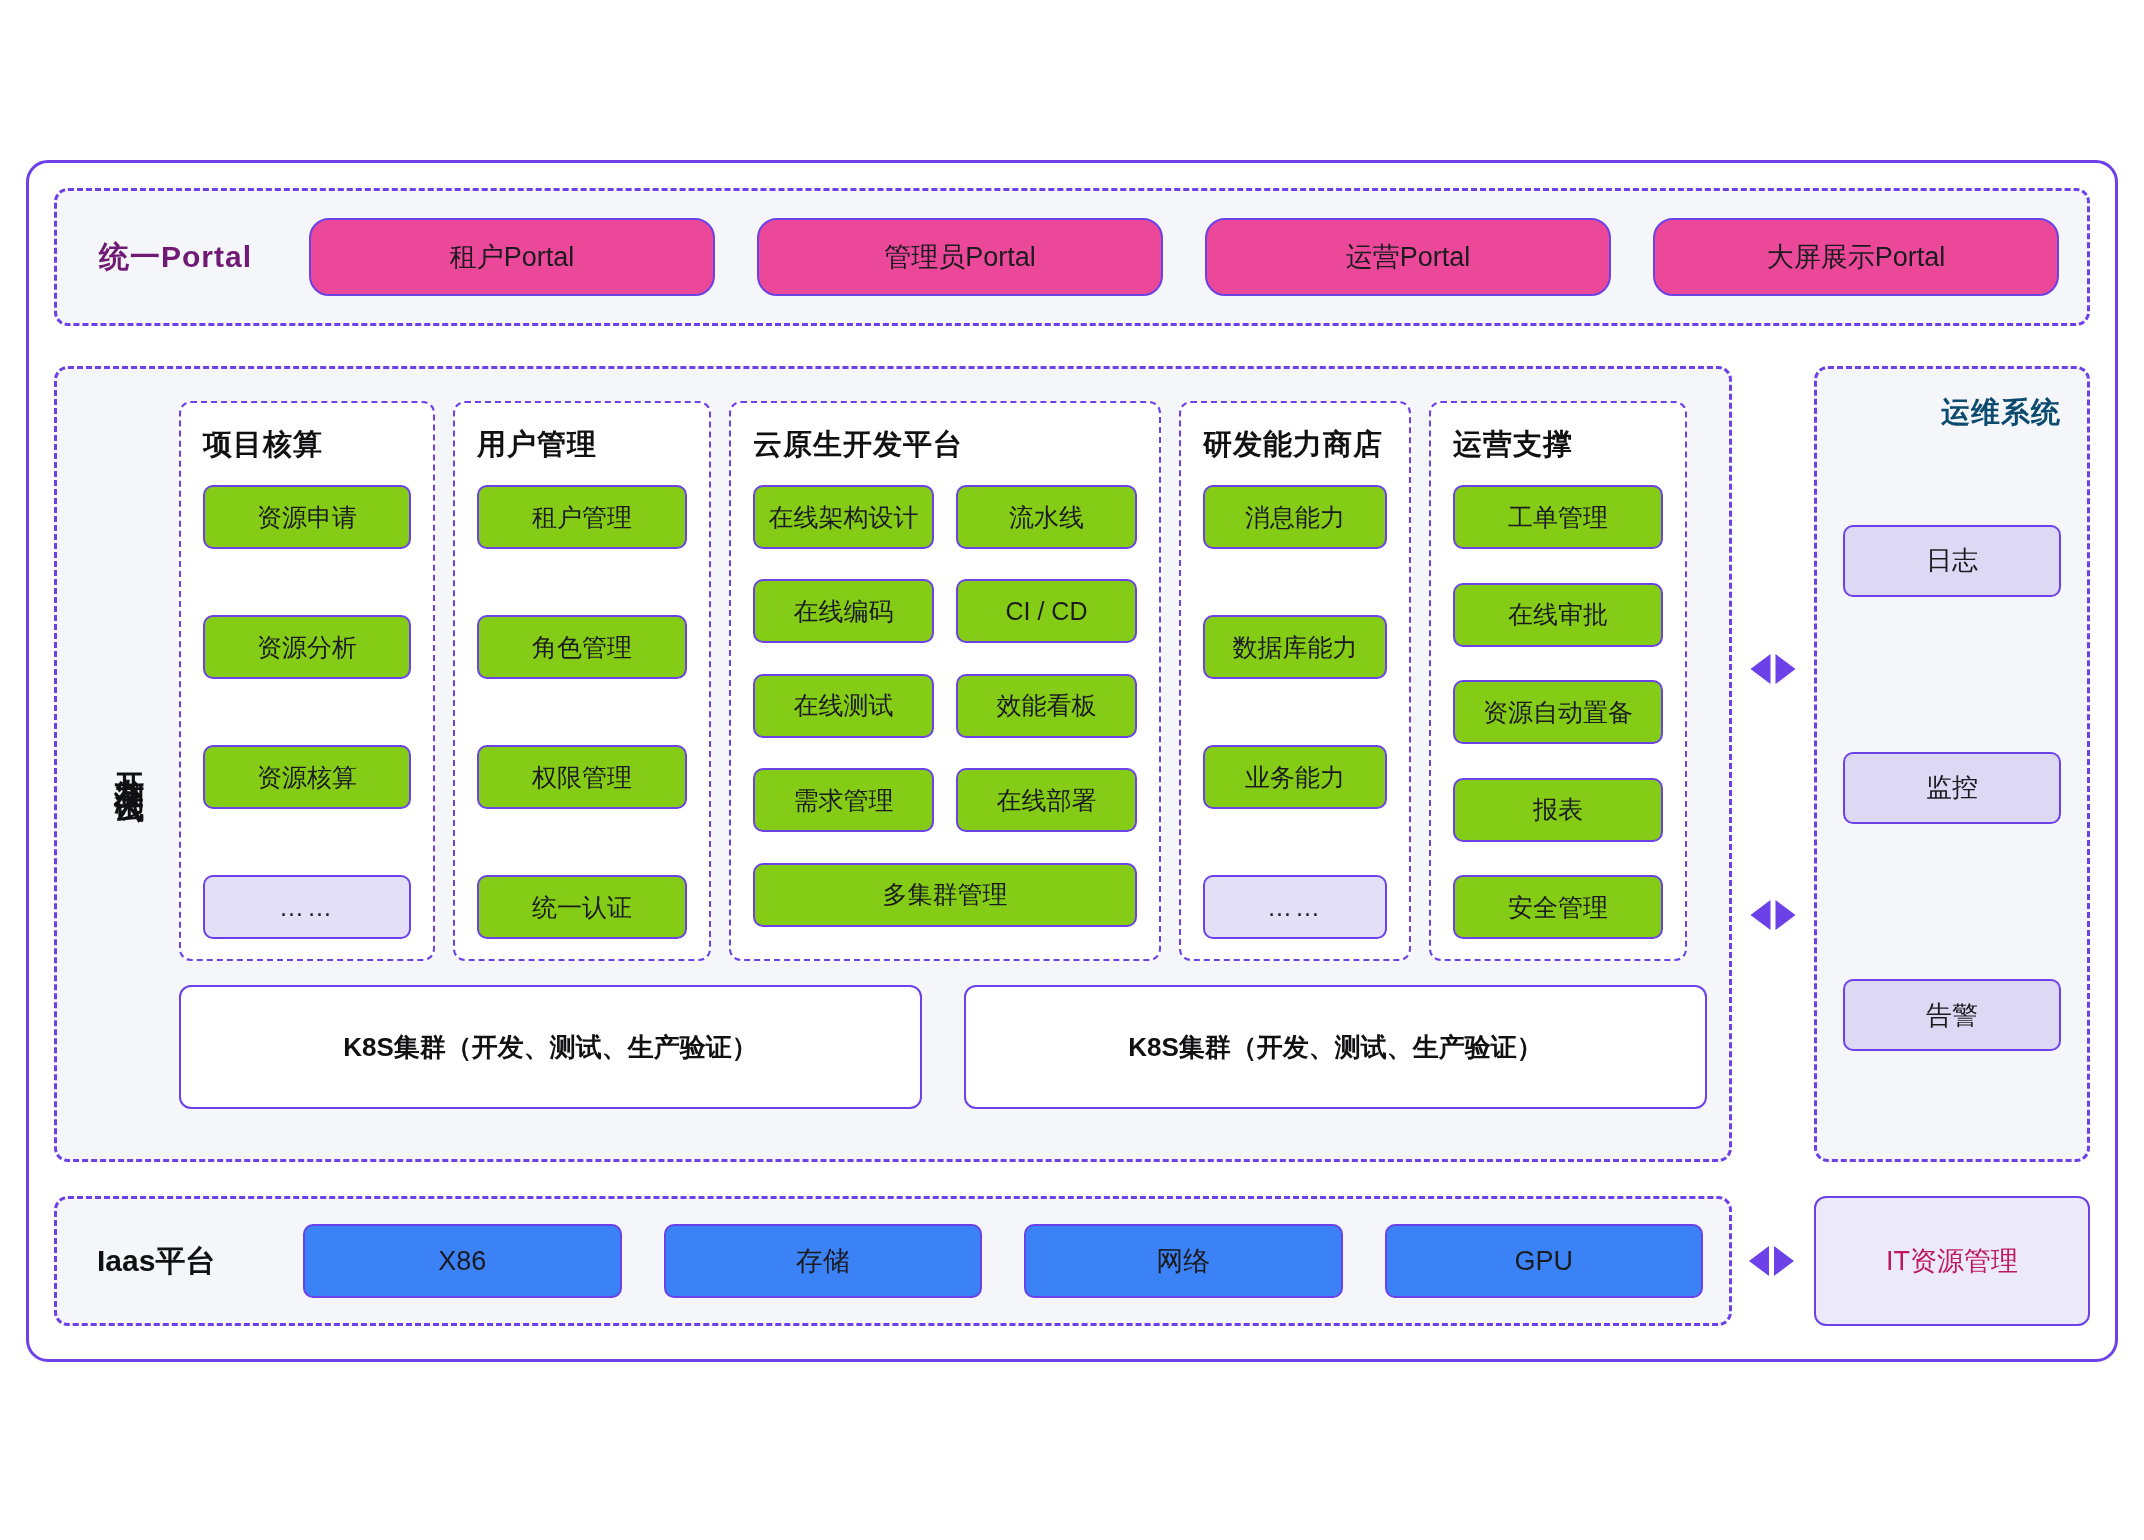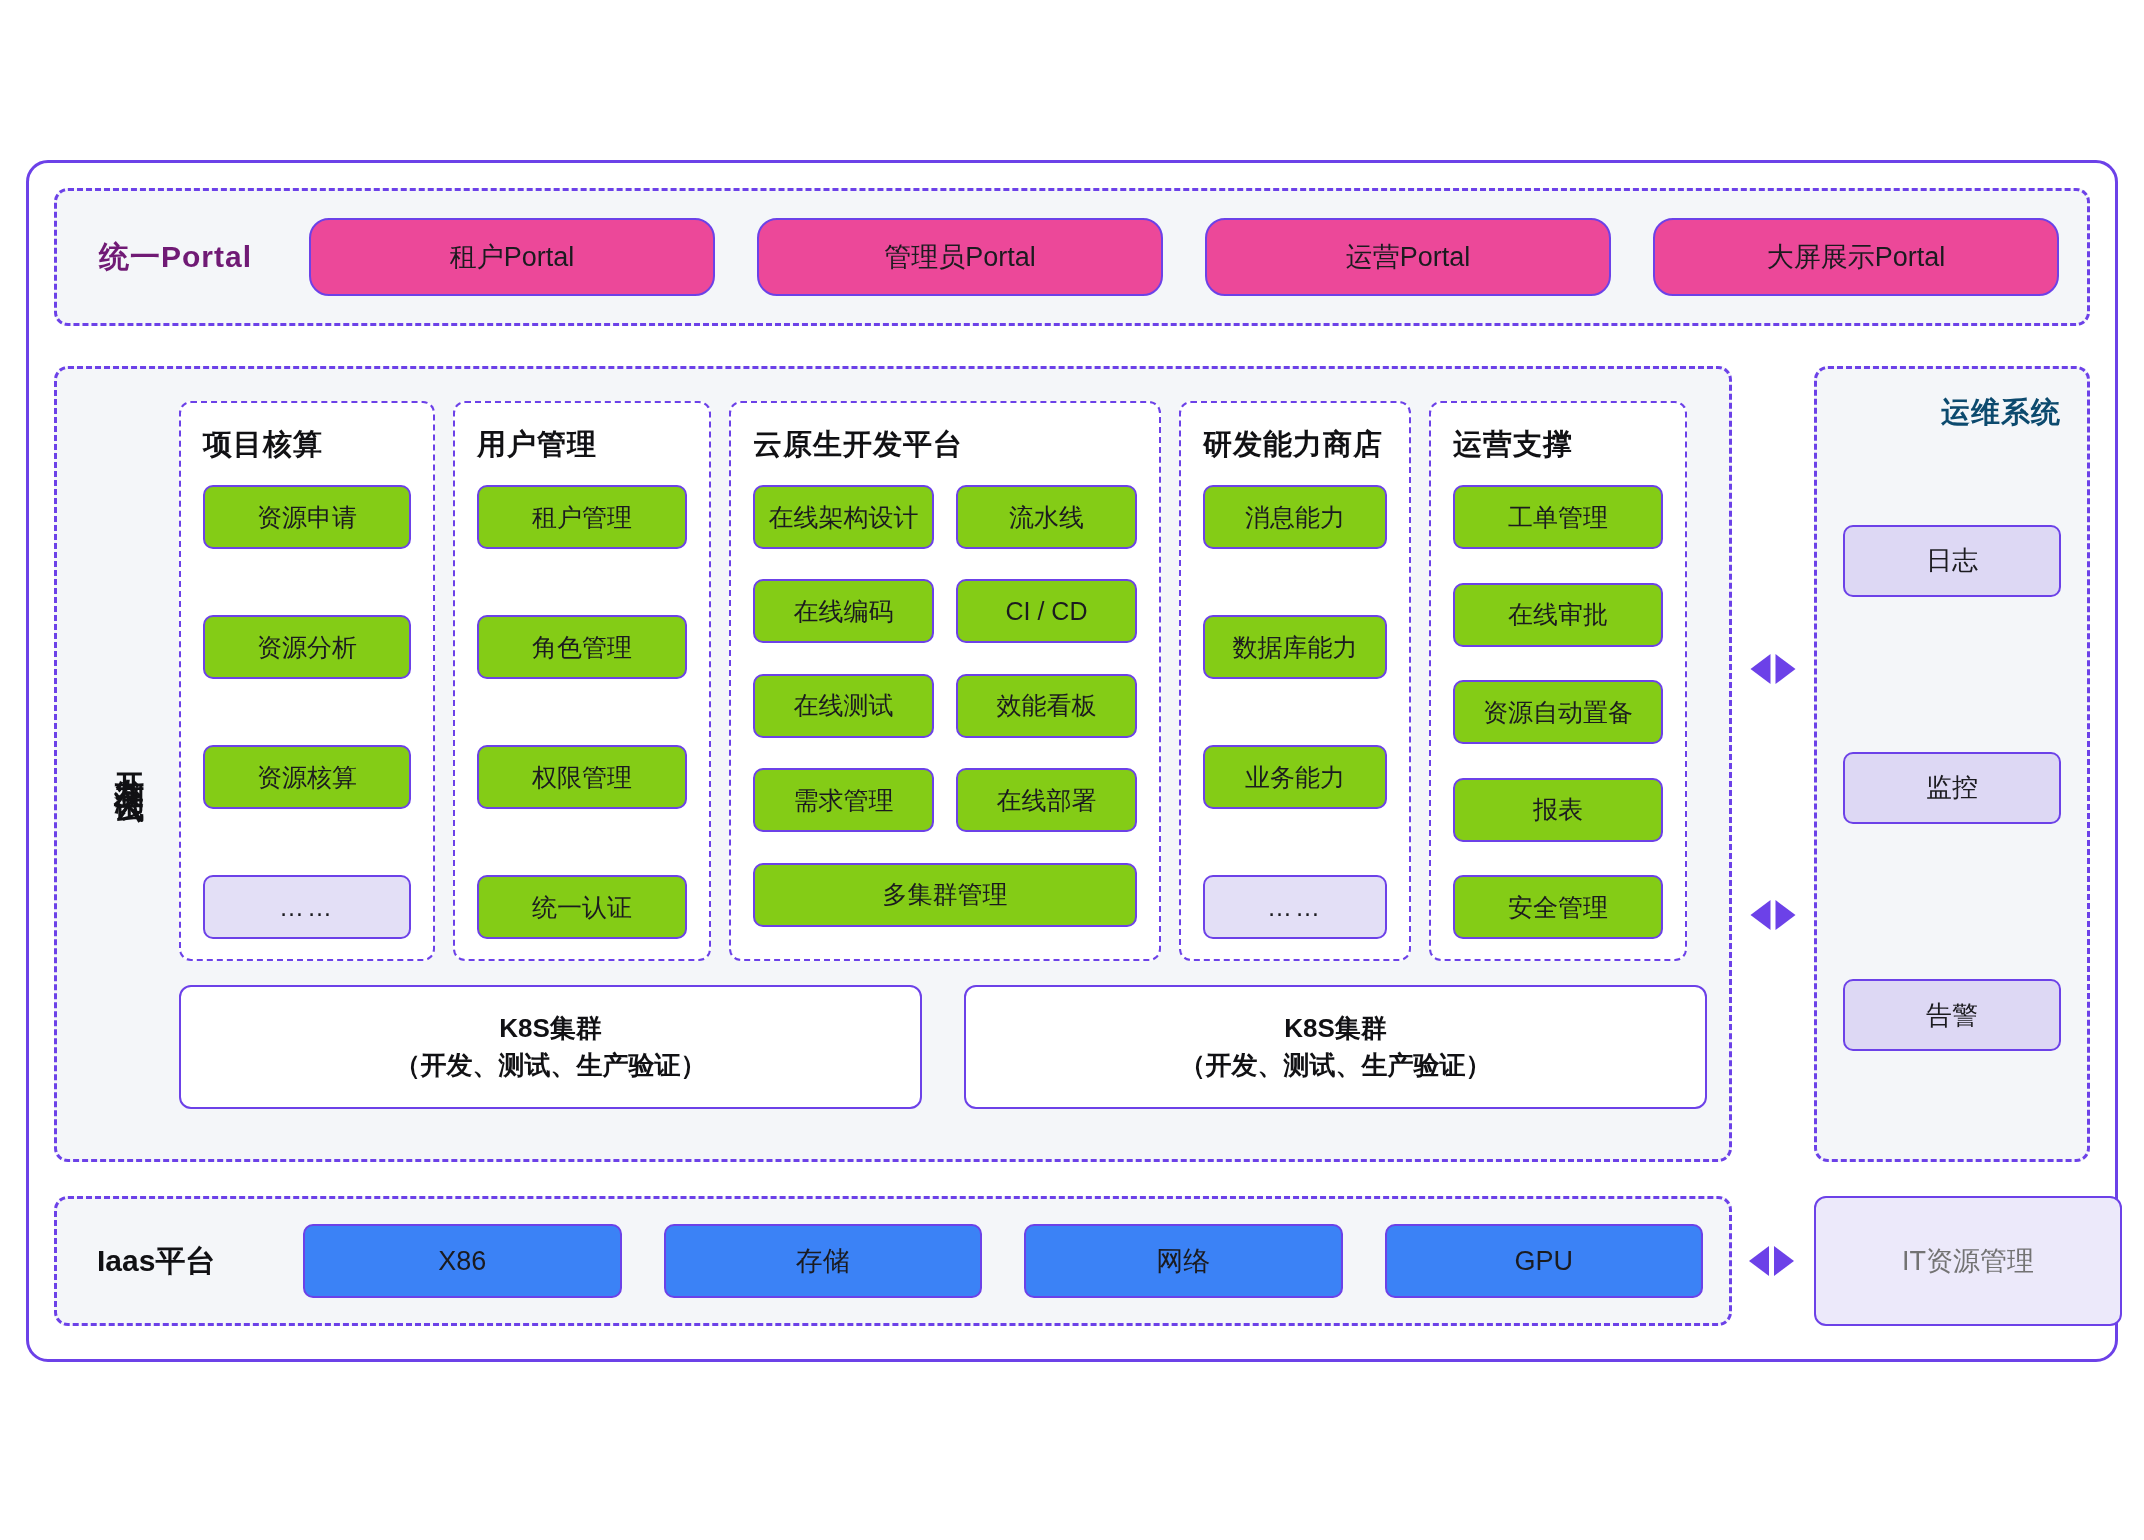--- a/index.html
+++ b/index.html
@@ -189,21 +189,21 @@
     position:absolute;
     left:122px;top:616px;
     width:1528px;height:124px;
     display:flex;gap:42px;
   }
   .k8s-box{
     flex:1;
     background:#ffffff;
     border:2.5px solid #6c41e8;
     border-radius:12px;
-    display:flex;flex-direction:column;
+    display:flex;flex-direction:row;
     align-items:center;justify-content:center;
     font-size:26px;font-weight:bold;color:#111114;
     line-height:1.42;
     text-align:center;
   }
 
   
   .iaas-row{
     position:absolute;
     left:54px;top:1196px;
@@ -226,26 +226,26 @@
   }
   .iaas-arrow{
     position:absolute;
     left:1732px;top:1196px;
     width:78px;height:130px;
     display:flex;align-items:center;justify-content:center;
   }
   .itres{
     position:absolute;
     left:1814px;top:1196px;
-    width:308px;height:130px;
+    width:276px;height:130px;
     background:#ece9fa;
     border:2.5px solid #6c41e8;
     border-radius:12px;
     display:flex;align-items:center;justify-content:center;
-    font-size:27px;color:#737373;
+    font-size:27px;color:#be185d;
     box-sizing:border-box;
   }
 </style>
 </head>
 <body>
 
 <div class="frame"></div>
 
 <div class="portal-row dashed">
   <div class="portal-label">统一Portal</div>

